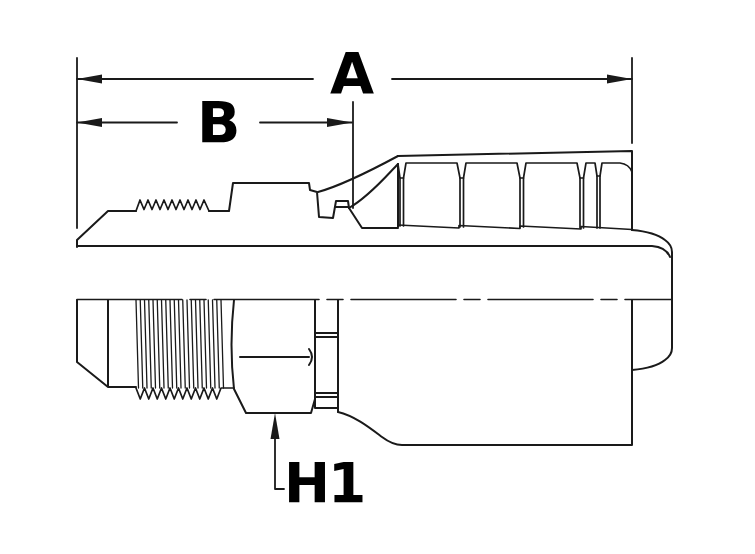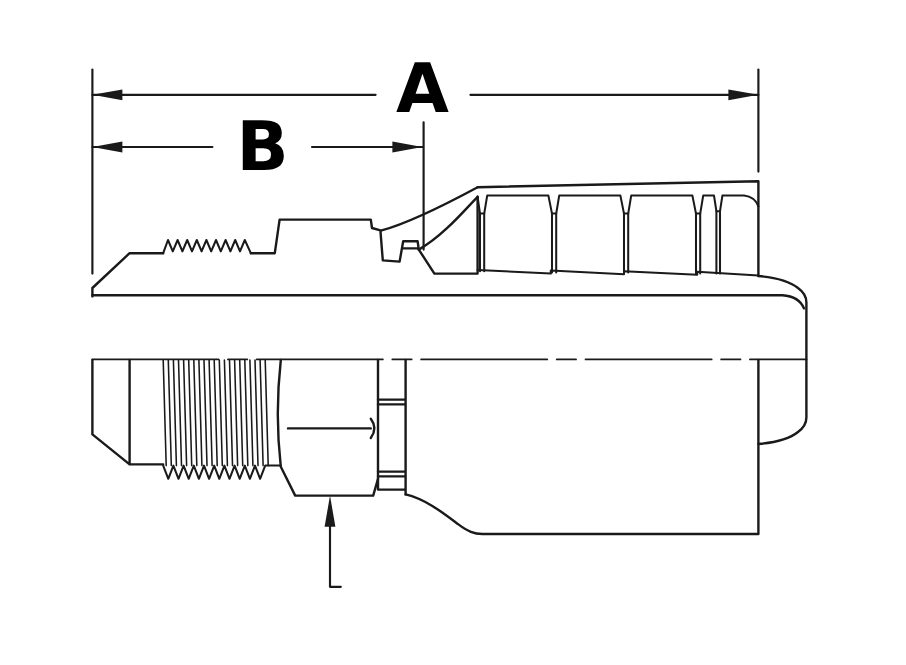--- a/index.html
+++ b/index.html
@@ -144,14 +144,15 @@
                  L 632,445 L 632,300"></path>
       </g>
 
     </g>
   </svg>
 
   <div id="label-a" class="dim-label">A</div>
 
   <div id="label-b" class="dim-label">B</div>
 
+  <div id="label-h1" class="dim-label">H1</div>
 
 </div>
 
 </body></html>

